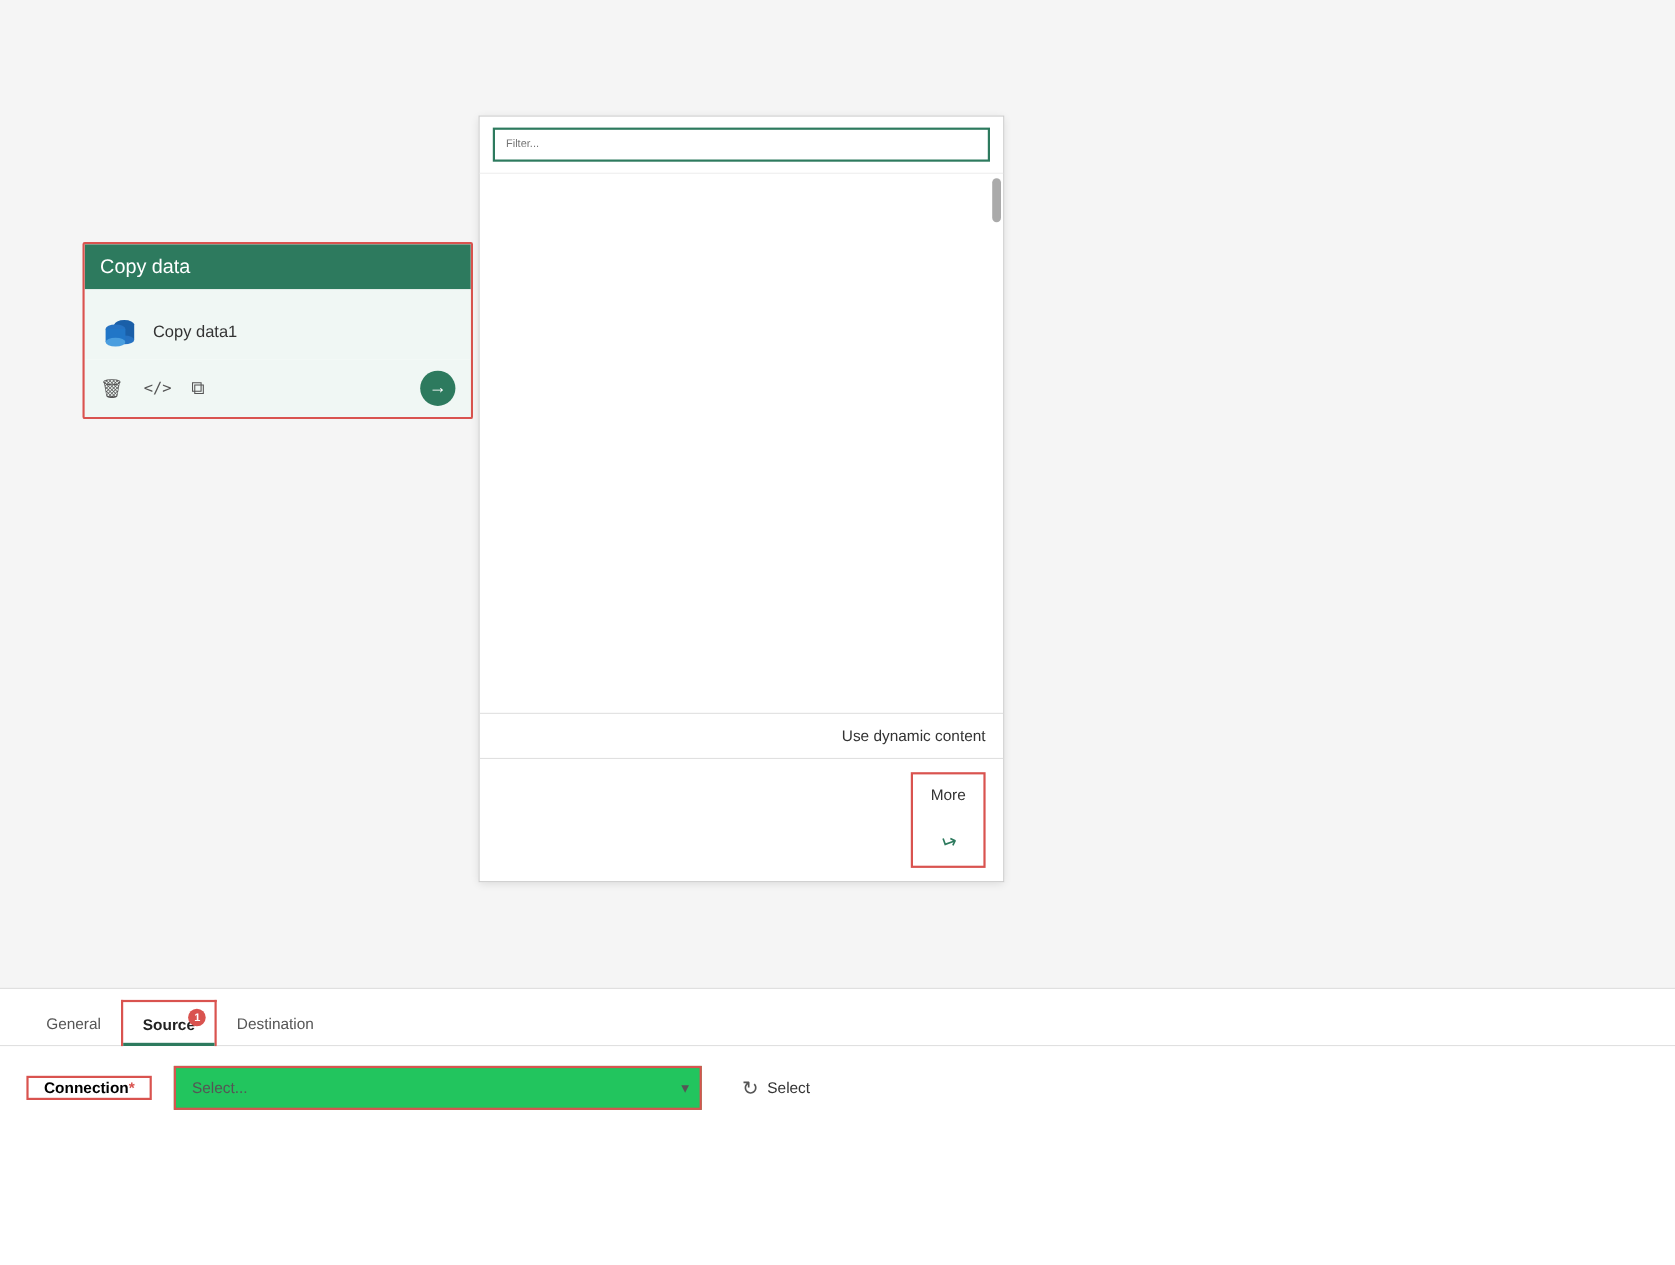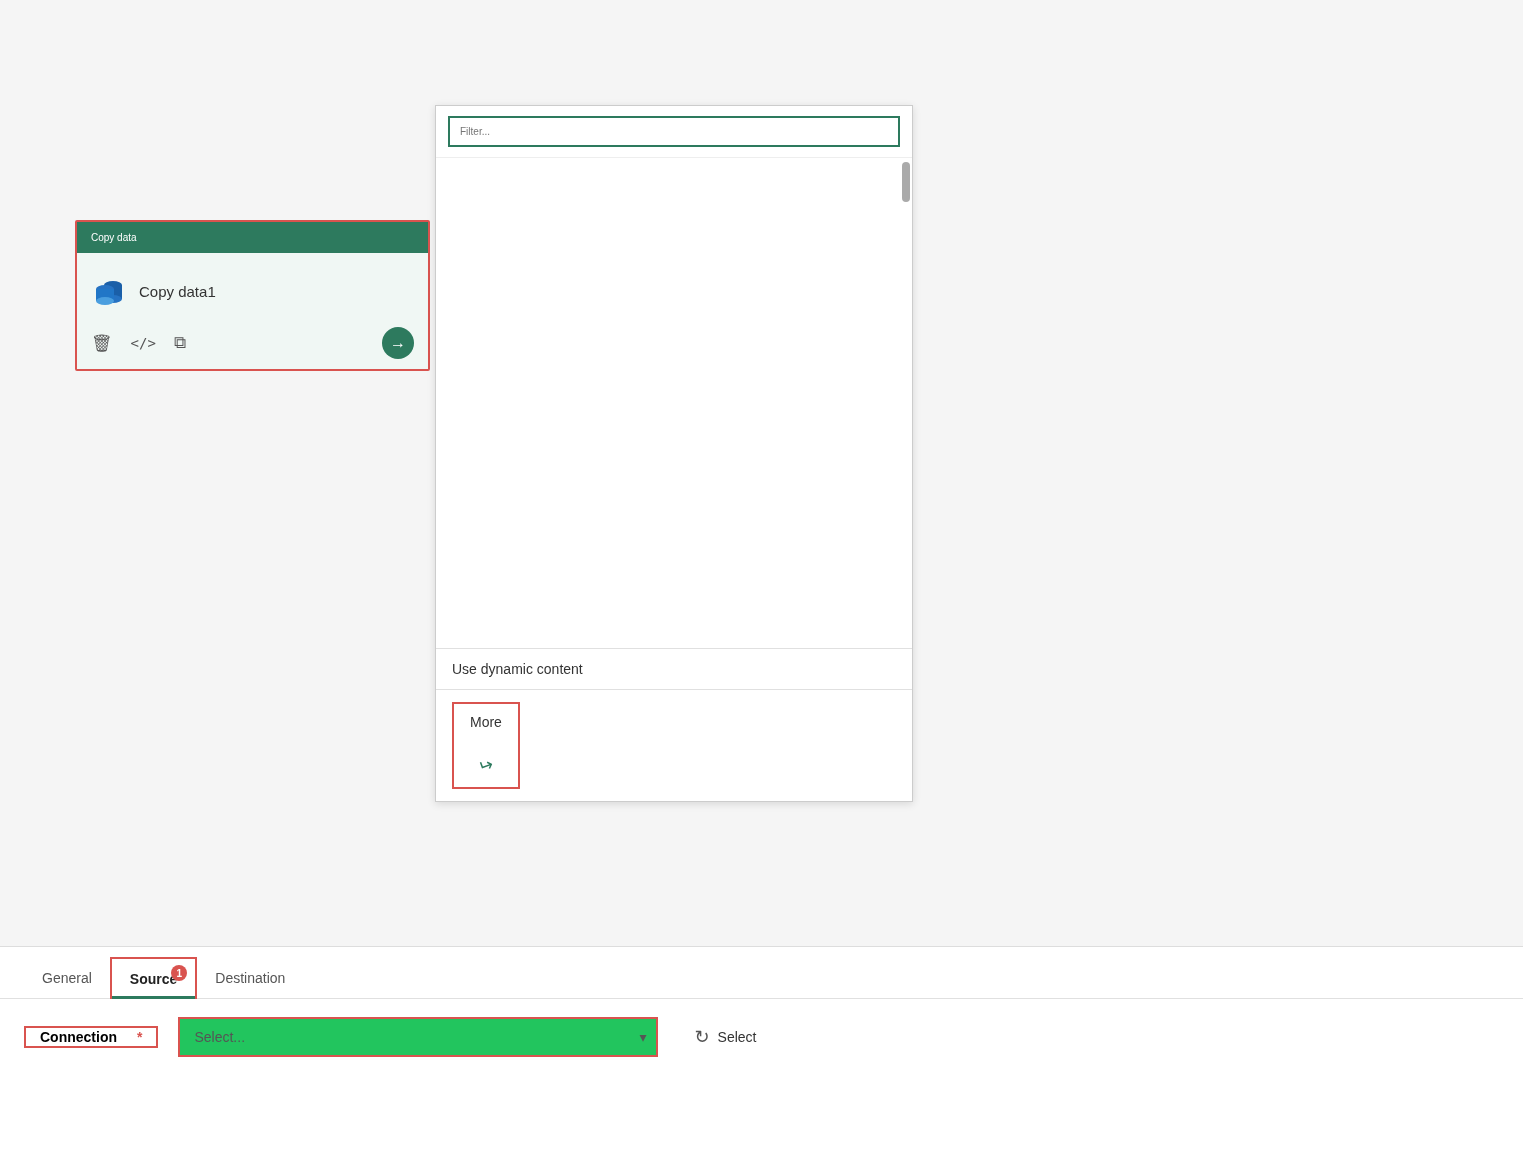--- a/index.html
+++ b/index.html
@@ -31,21 +31,21 @@
       width: 355px;
       border: 2px solid #d9534f;
       background: white;
       border-radius: 2px;
       overflow: hidden;
     }
     .copy-data-card-header {
       background: #2d7a5e;
       color: white;
       padding: 10px 14px;
-      font-size: 10px;
+      font-size: 18px;
       font-weight: 400;
     }
     .copy-data-card-body {
       background: #f0f7f4;
       padding: 12px 28px 0 14px;
     }
     .copy-data-item {
       display: flex;
       align-items: center;
       gap: 12px;
@@ -123,20 +123,21 @@
       margin: 0;
     }
     .dropdown-footer-item {
       padding: 12px 16px;
       font-size: 14px;
       color: #333;
       cursor: pointer;
       display: flex;
       align-items: center;
       gap: 8px;
+      justify-content: flex-end;
     }
     .more-arrow {
       color: #2d7a5e;
       font-size: 18px;
       display: inline-block;
       transform: scaleX(-1) rotate(20deg);
     }
     .more-box {
       border: 2px solid #d9534f;
       padding: 10px 16px;
@@ -145,21 +146,21 @@
       gap: 25px;
       flex-direction: column;
     }
 
     
     .bottom-panel {
       position: absolute;
       bottom: 0;
       left: 0;
       right: 0;
-      height: 204px;
+      height: 252px;
       background: white;
       border-top: 1px solid #ddd;
     }
 
     
     .tabs-row {
       display: flex;
       align-items: flex-end;
       padding: 0 24px;
       border-bottom: 1px solid #e0e0e0;
@@ -220,21 +221,21 @@
       align-items: center;
       gap: 20px;
     }
     .connection-label-box {
       border: 2px solid #d9534f;
       padding: 1px 14px;
       font-weight: 700;
       font-size: 14px;
       display: flex;
       align-items: center;
-      gap: 20px;
+      gap: 0;
     }
     .required-star {
       color: #d9534f;
       font-weight: 700;
     }
     .connection-select-wrap {
       position: relative;
       flex: 1;
       max-width: 480px;
     }

